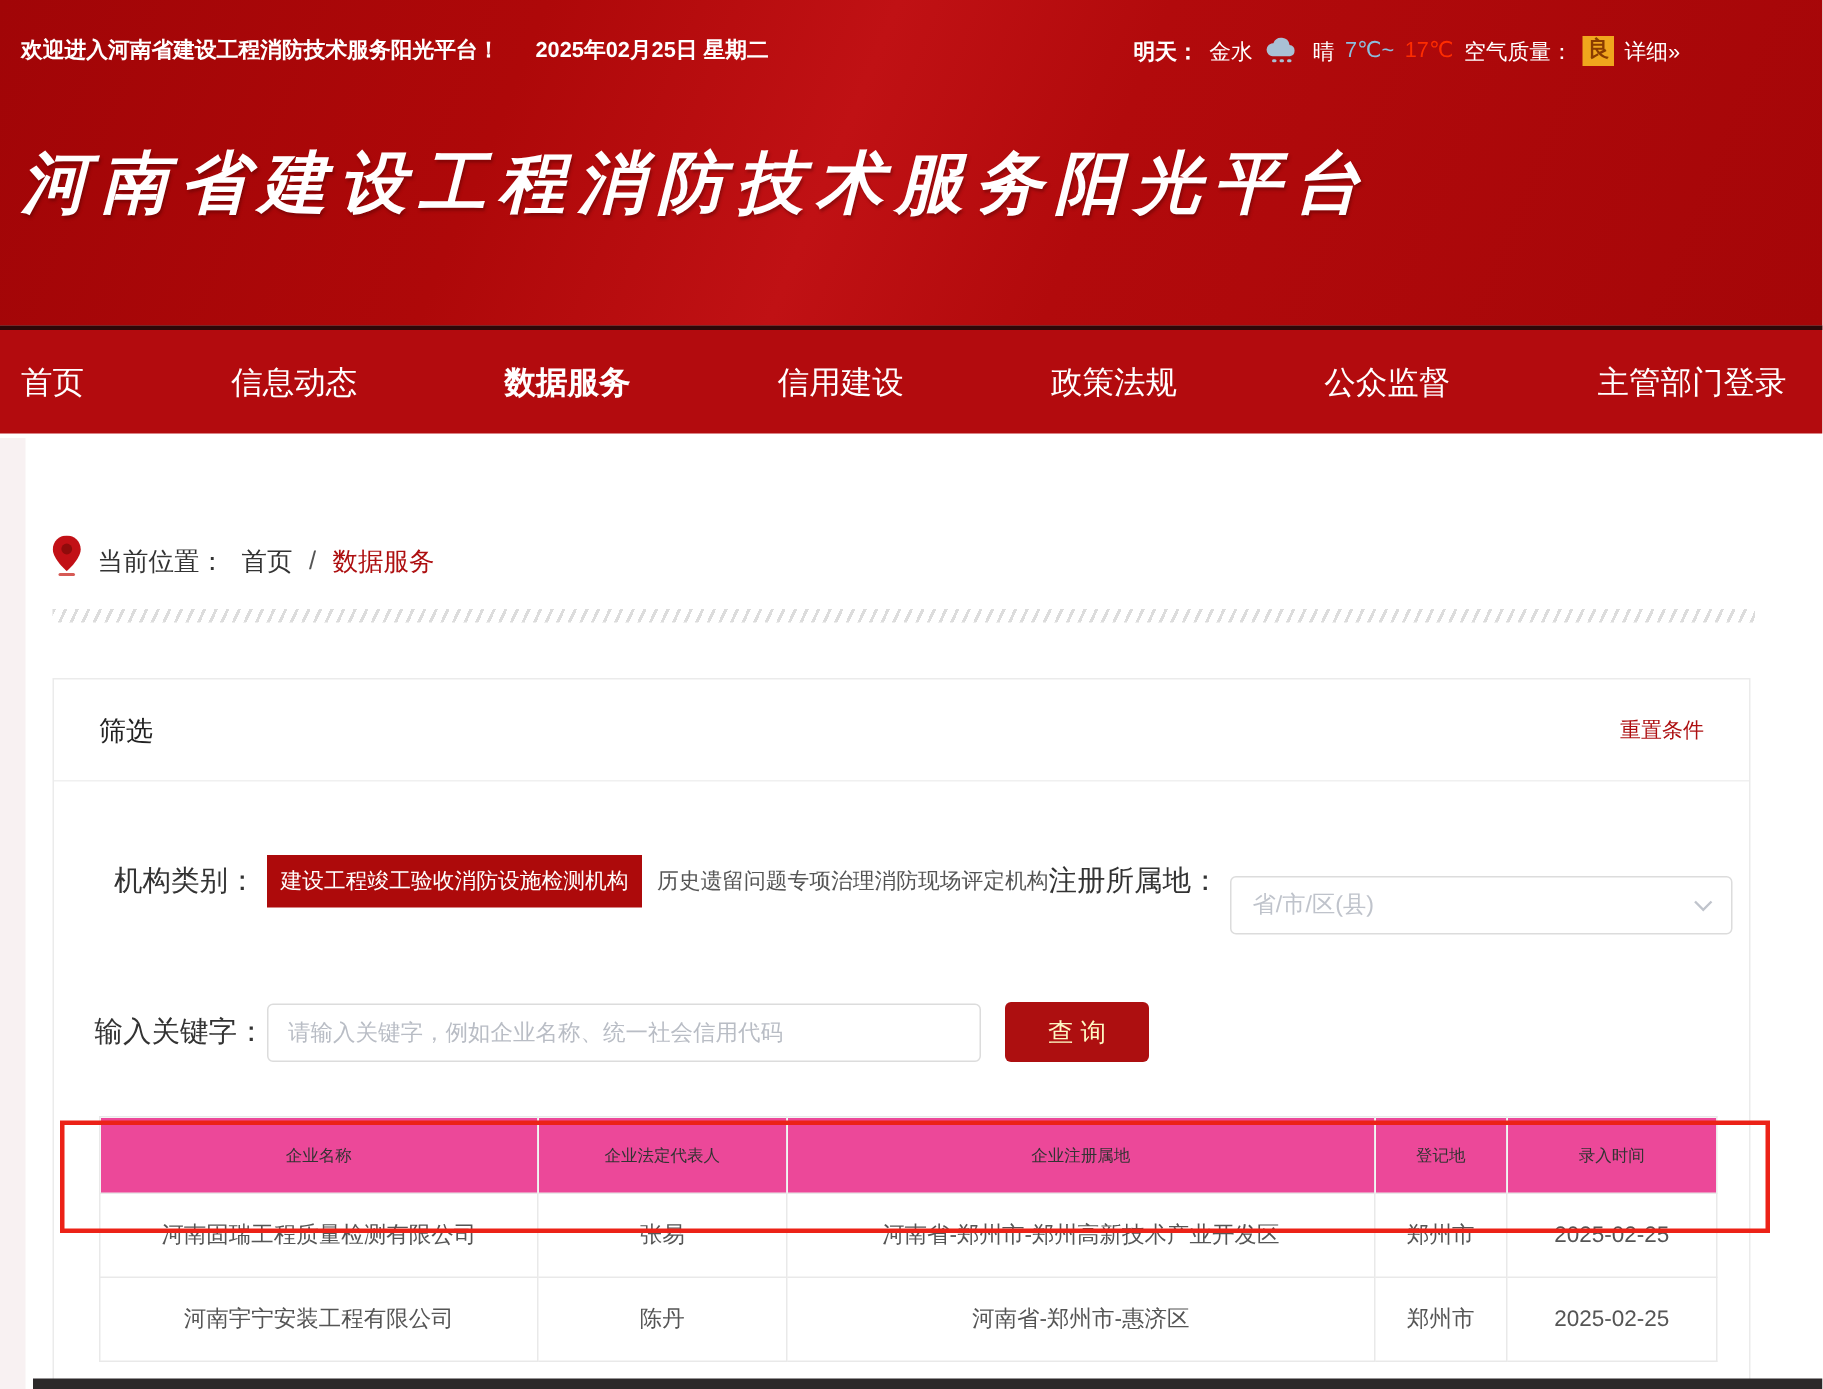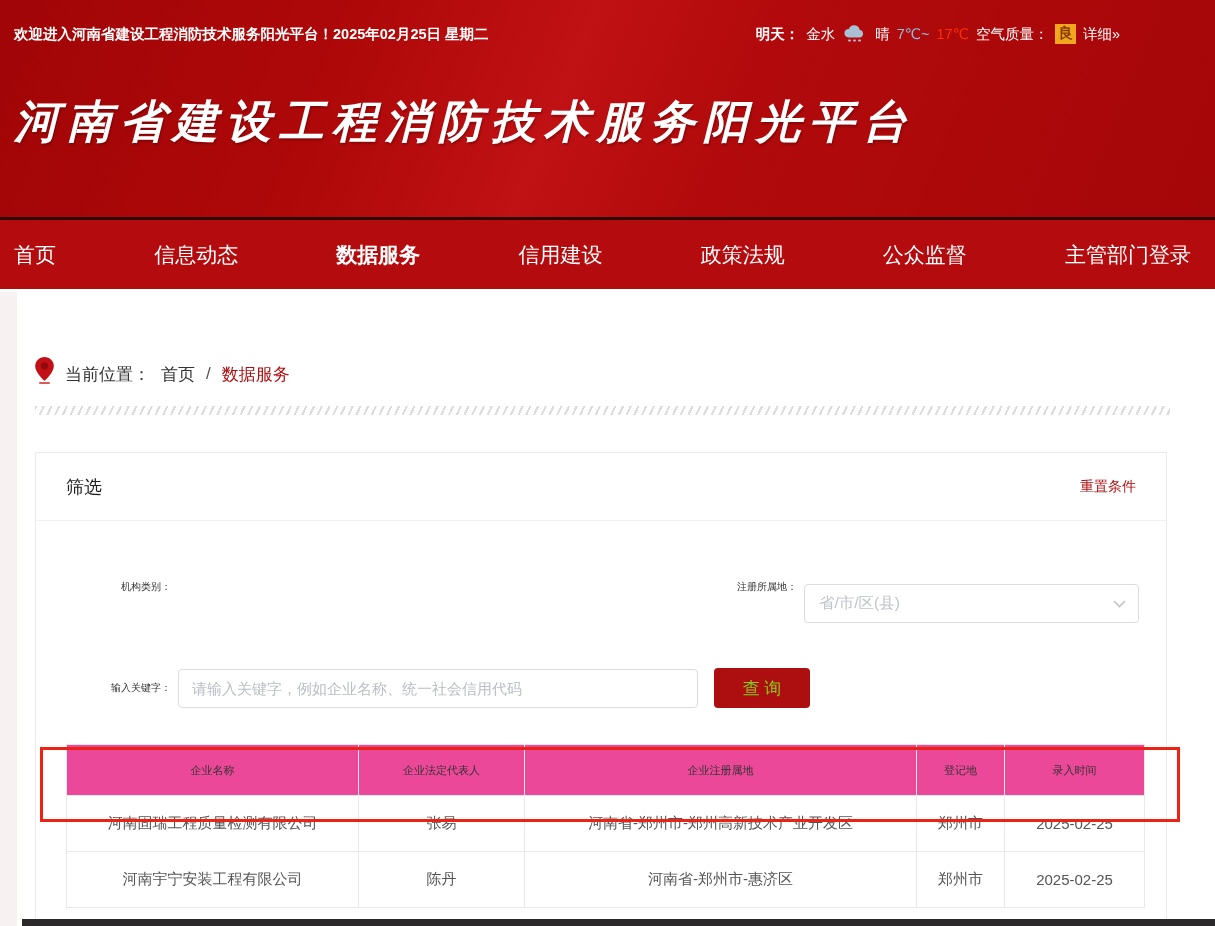--- a/index.html
+++ b/index.html
@@ -13,25 +13,26 @@
   }
 
   
   .site-header {
     height: 217px;
     background: linear-gradient(112deg, #a10507 0%, #ae0809 28%, #c01114 46%, #b20a0c 60%, #a50608 100%);
     color: #fff;
   }
   .topbar {
     display: flex;
-    align-items: center;
+    align-items: flex-start;
     padding: 24px 95px 0 14px;
     font-size: 14.5px;
     font-weight: 700;
     white-space: nowrap;
+    gap: 24px;
   }
   .topbar .date { }
   .weather {
     margin-left: auto;
     display: flex;
     align-items: center;
     gap: 7px;
     font-weight: 400;
     font-size: 14.5px;
   }
@@ -116,21 +117,21 @@
     align-items: center;
     padding: 0 27px;
     margin-top: 30px;
   }
   .form-row.second { margin-top: 45px; }
   .form-label {
     flex: none;
     width: 108px;
     text-align: right;
     margin-right: 7px;
-    font-size: 10px;
+    font-size: 19px;
     color: #333;
     white-space: nowrap;
   }
   .category-options { display: flex; align-items: center; }
   .chip-selected {
     background: #ad0a0b;
     color: #fff;
     font-size: 14.5px;
     padding: 8px 9px;
     cursor: pointer;
@@ -155,36 +156,36 @@
     justify-content: space-between;
     padding: 0 12px 0 14px;
     cursor: pointer;
     background: #fff;
     margin-top: 33px;
   }
   .select-placeholder { color: #bfc3cb; font-size: 15.5px; }
   .chevron svg { display: block; }
 
   .keyword-input {
-    width: 520px;
+    width: 476px;
     height: 39px;
     border: 1px solid #dcdcdc;
     border-radius: 4px;
     padding: 0 13px;
     font-size: 15px;
     color: #ef4444;
     outline: none;
   }
   .keyword-input::placeholder { color: #b9bdc5; }
   .search-btn {
     margin-left: 16px;
     width: 96px;
     height: 40px;
     background: #ad0f10;
-    color: #84cc16;
+    color: #fef9c3;
     border: none;
     border-radius: 4px;
     font-size: 17px;
     font-family: inherit;
     cursor: pointer;
     white-space: nowrap;
   }
 
   
   .data-table {
@@ -301,20 +302,24 @@
   <div class="hatch"></div>
 
   <section class="panel">
     <div class="panel-head">
       <span class="panel-title">筛选</span>
       <a class="reset-link">重置条件</a>
     </div>
 
     <div class="form-row">
       <span class="form-label">机构类别：</span>
+      <div class="category-options">
+          <a class="chip-selected">建设工程竣工验收消防设施检测机构</a>
+          <a class="chip-plain">历史遗留问题专项治理消防现场评定机构</a>
+        </div>
       <div class="region-group">
         <span class="form-label">注册所属地：</span>
         <div class="select-box">
           <span class="select-placeholder">省/市/区(县)</span>
           <span class="chevron">
             <svg width="13" height="8" viewBox="0 0 13 8">
                 <path d="M1 1l5.5 5.5L12 1" fill="none" stroke="#c0c4cc" stroke-width="1.6"></path>
               </svg>
           </span>
         </div>

